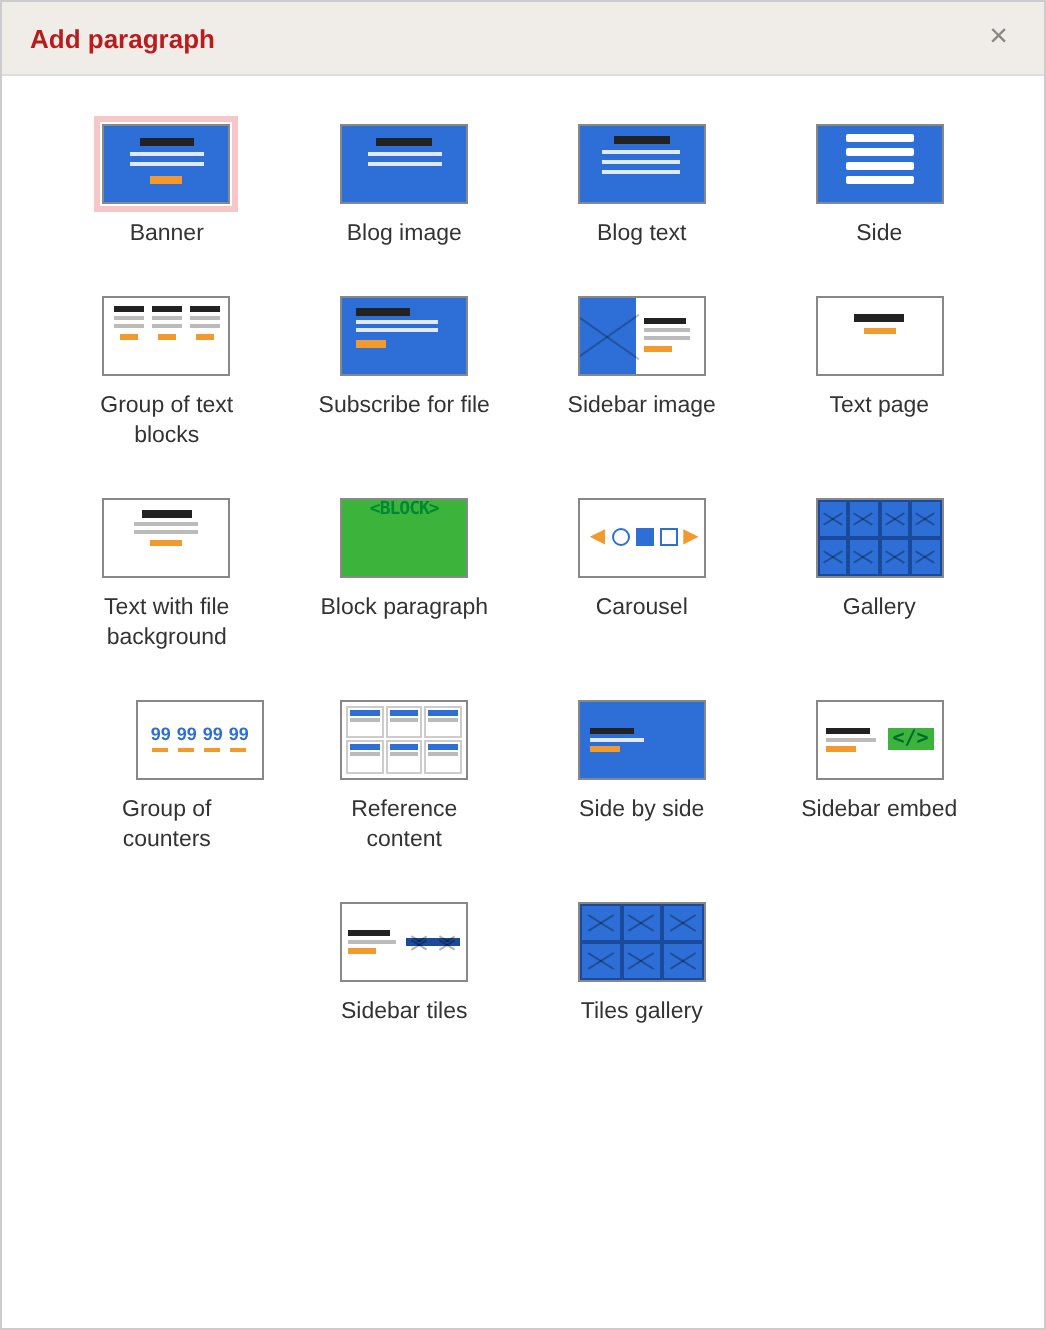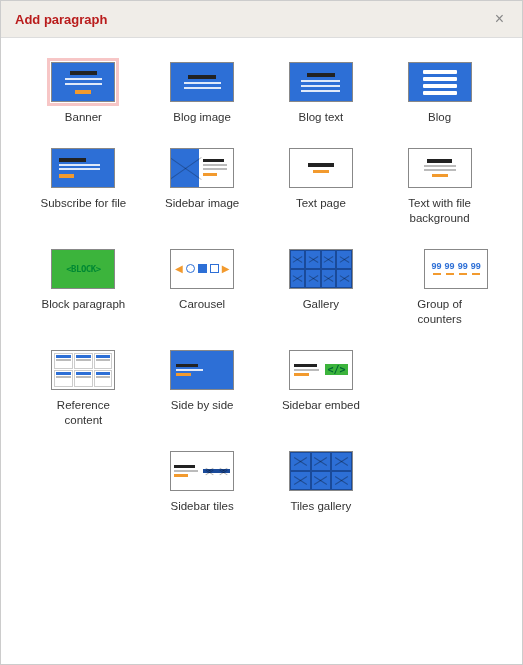--- a/index.html
+++ b/index.html
@@ -63,21 +63,20 @@
   .cell.offset { grid-column-start: 2; }
   .thumb {
     width: 64px;
     height: 40px;
     border: 1px solid #888;
     background: #fff;
     position: relative;
     display: flex;
     flex-direction: column;
     align-items: center;
-    justify-content: center;
     overflow: hidden;
   }
   .thumb.selected {
     outline: 3px solid #f7c6c6;
     outline-offset: 1px;
   }
   .label {
     margin-top: 8px;
     font-size: 11.5px;
     color: #333;
@@ -258,23 +257,48 @@
         <div class="label">Blog text</div>
       </div>
 
       <div class="cell">
         <div class="thumb blue-fill t-form">
           <div class="row"></div>
             <div class="row"></div>
             <div class="row"></div>
             <div class="row"></div>
         </div>
-        <div class="label">Blog</div>
-      </div>
-
+        <div class="label">Side</div>
+      </div>
+
+      <div class="cell">
+        <div class="thumb t-groupblocks">
+          <div class="cols">
+            <div class="col">
+                <div class="bar-dark"></div>
+                <div class="bar-grey"></div>
+                <div class="bar-grey"></div>
+                <div class="bar-orange"></div>
+              </div>
+            <div class="col">
+                <div class="bar-dark"></div>
+                <div class="bar-grey"></div>
+                <div class="bar-grey"></div>
+                <div class="bar-orange"></div>
+              </div>
+            <div class="col">
+                <div class="bar-dark"></div>
+                <div class="bar-grey"></div>
+                <div class="bar-grey"></div>
+                <div class="bar-orange"></div>
+              </div>
+          </div>
+        </div>
+        <div class="label">Group of text blocks</div>
+      </div>
 
       <div class="cell">
         <div class="thumb blue-fill t-subscribe">
           <div class="bar-dark"></div>
             <div class="bar-light"></div>
             <div class="bar-light"></div>
             <div class="bar-orange"></div>
         </div>
         <div class="label">Subscribe for file</div>
       </div>

